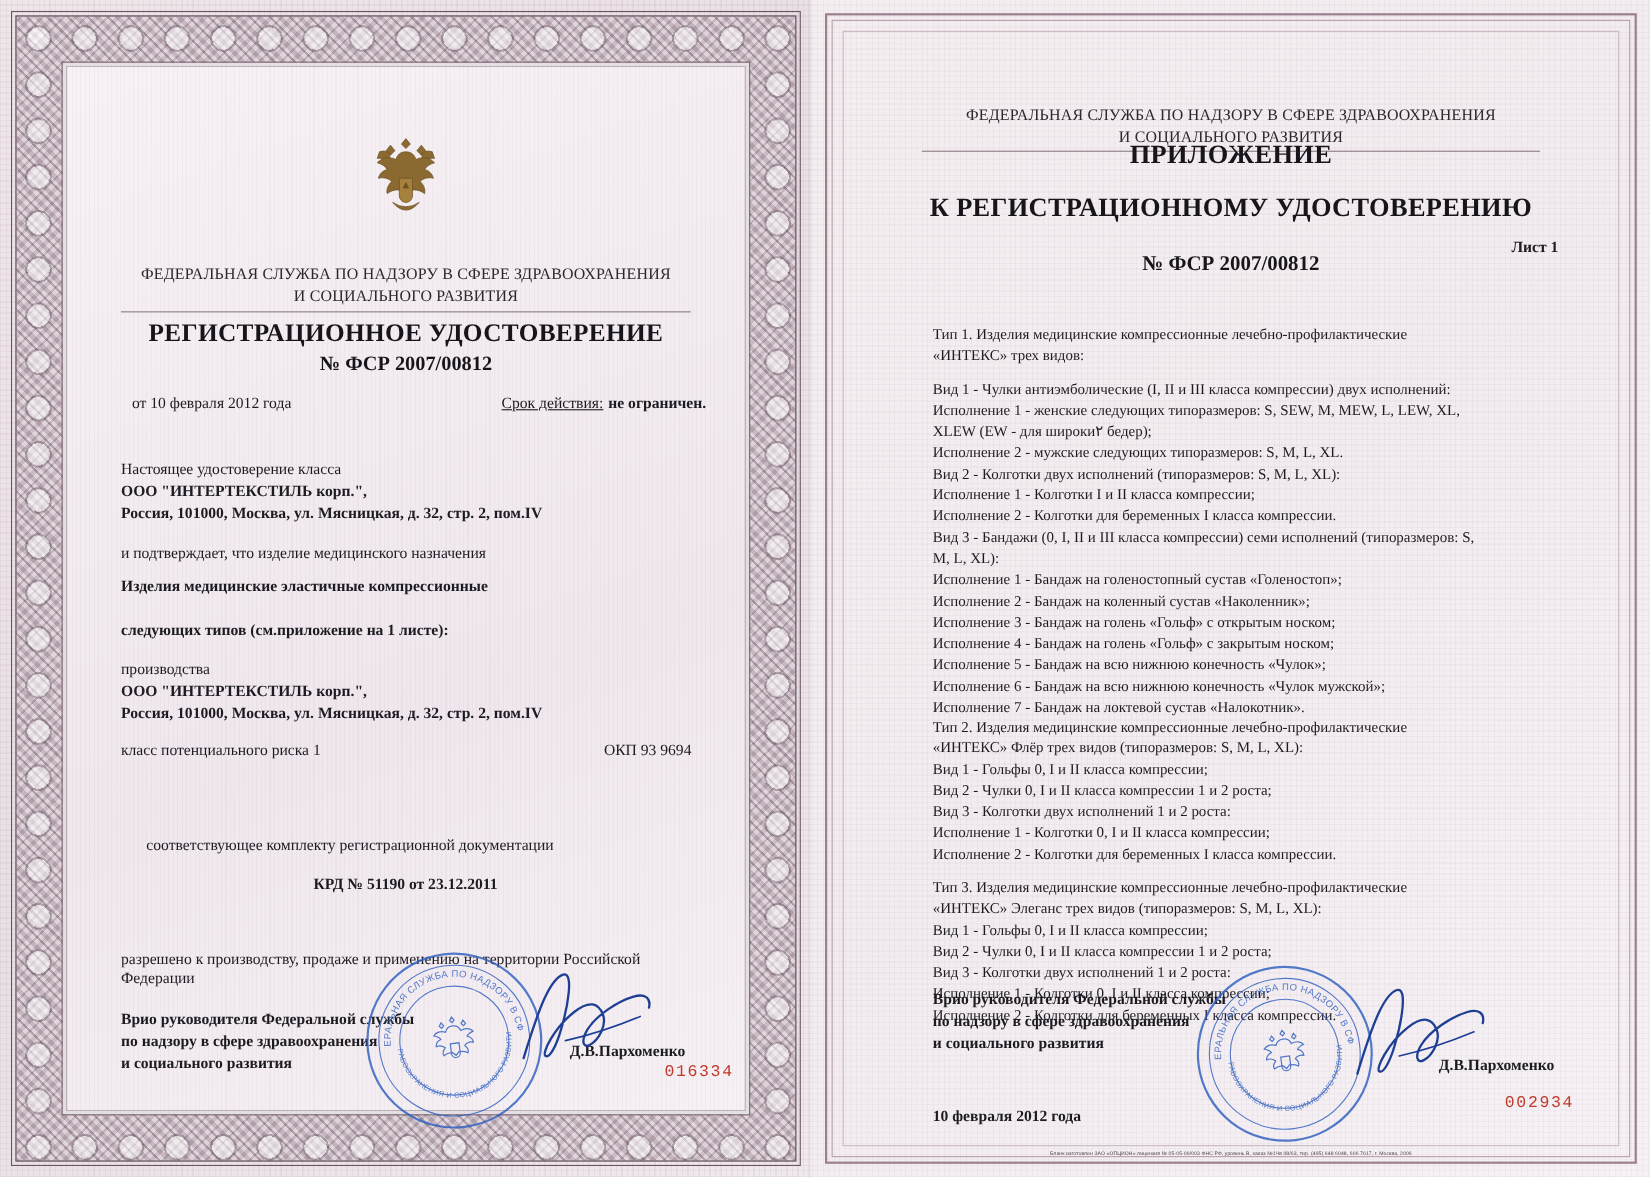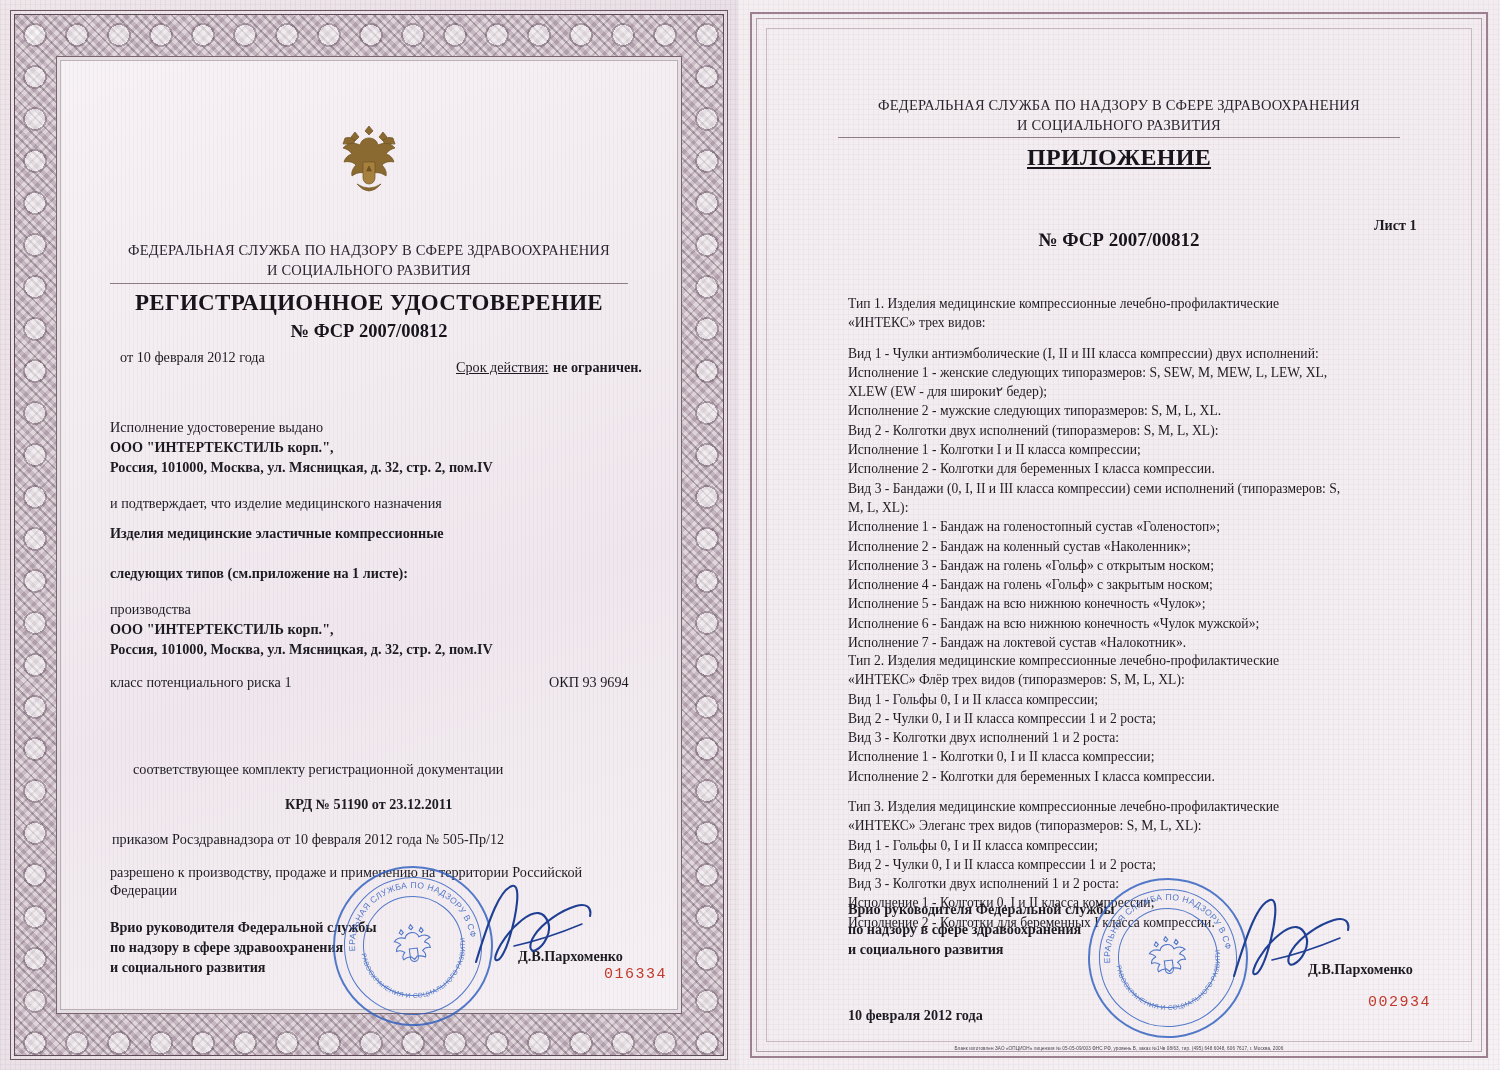--- a/index.html
+++ b/index.html
@@ -265,45 +265,44 @@
       <div class="agency">
         <div>ФЕДЕРАЛЬНАЯ СЛУЖБА ПО НАДЗОРУ В СФЕРЕ ЗДРАВООХРАНЕНИЯ</div>
         <div>И СОЦИАЛЬНОГО РАЗВИТИЯ</div>
       </div>
 
       <div class="rule" style="left:110px; right:110px; top:283px;"></div>
 
       <div class="title-main" style="top:290px;">РЕГИСТРАЦИОННОЕ УДОСТОВЕРЕНИЕ</div>
       <div class="title-num" style="top:321px;">№ ФСР 2007/00812</div>
 
-      <div class="txt" style="left:120px; top:348px;text-align:right;">от 10 февраля 2012 года</div>
+      <div class="txt" style="left:120px; top:358px;text-align:right;">от 10 февраля 2012 года</div>
       <div class="txt" style="left:456px; top:358px;text-decoration:underline;">Срок действия:</div>
       <div class="txt bold" style="left:553px; top:358px;">не ограничен.</div>
 
-      <div class="txt" style="left:110px; top:418px;">Исполнение удостоверение выдано</div>
+      <div class="txt" style="left:110px; top:418px;">Настоящее удостоверение класса</div>
       <div class="txt bold" style="left:110px; top:438px;">ООО "ИНТЕРТЕКСТИЛЬ корп.",</div>
       <div class="txt bold" style="left:110px; top:458px;">Россия, 101000, Москва, ул. Мясницкая, д. 32, стр. 2, пом.IV</div>
 
       <div class="txt" style="left:110px; top:494px;">и подтверждает, что изделие медицинского назначения</div>
 
       <div class="txt bold" style="left:110px; top:524px;">Изделия медицинские эластичные компрессионные</div>
       <div class="txt bold" style="left:110px; top:564px;">следующих типов (см.приложение на 1 листе):</div>
 
       <div class="txt" style="left:110px; top:600px;">производства</div>
       <div class="txt bold" style="left:110px; top:620px;">ООО "ИНТЕРТЕКСТИЛЬ корп.",</div>
       <div class="txt bold" style="left:110px; top:640px;">Россия, 101000, Москва, ул. Мясницкая, д. 32, стр. 2, пом.IV</div>
 
       <div class="txt" style="left:110px; top:673px;">класс потенциального риска 1</div>
       <div class="txt" style="left:549px; top:673px;">ОКП 93 9694</div>
 
       <div class="txt" style="left:110px; top:760px;margin-left:23px;">соответствующее комплекту регистрационной документации</div>
 
       <div class="txt bold" style="left:285px; top:795px;">КРД № 51190 от 23.12.2011</div>
 
-      <div class="txt" style="left:112px; top:830px;">приказом Росздравнадзора от 10 февраля 2012 года № 505-Пр/12</div>
 
       <div class="txt" style="left:110px; top:863px;">разрешено к производству, продаже и применению на территории Российской</div>
       <div class="txt" style="left:110px; top:881px;">Федерации</div>
 
       <div class="txt bold" style="left:110px; top:918px;">Врио руководителя Федеральной службы</div>
       <div class="txt bold" style="left:110px; top:938px;">по надзору в сфере здравоохранения</div>
       <div class="txt bold" style="left:110px; top:958px;">и социального развития</div>
       <div class="txt bold" style="left:518px; top:947px;">Д.В.Пархоменко</div>
 
       <div class="stamp" style="left:333px; top:866px;">
@@ -347,21 +346,22 @@
     <div class="r-border-3"></div>
 
     <div class="content">
       <div class="agency" style="top:96px;">
         <div>ФЕДЕРАЛЬНАЯ СЛУЖБА ПО НАДЗОРУ В СФЕРЕ ЗДРАВООХРАНЕНИЯ</div>
         <div>И СОЦИАЛЬНОГО РАЗВИТИЯ</div>
       </div>
 
       <div class="rule" style="left:100px; right:100px; top:137px;"></div>
 
-      <div class="title-main" style="top:144px; font-size:24px;text-decoration:underline;">ПРИЛОЖЕНИЕ</div>
+      <div class="title-main" style="top:128px; font-size:24px;">ПРИЛОЖЕНИЕ</div>
+      <div class="title-main" style="top:176px; font-size:24px;">К РЕГИСТРАЦИОННОМУ УДОСТОВЕРЕНИЮ</div>
 
       <div class="title-num" style="top:229px; font-size:19px;">№ ФСР 2007/00812</div>
       <div class="txt bold" style="left:636px; top:216px;">Лист 1</div>
 
       <div class="list-block" style="left:110px; right:60px; top:294px;">
         <p>Тип 1. Изделия медицинские компрессионные лечебно-профилактические</p>
         <p>«ИНТЕКС» трех видов:</p>
         <div class="gap"></div>
         <p>Вид 1 - Чулки антиэмболические (I, II и III класса компрессии) двух исполнений:</p>
         <p>Исполнение 1 - женские следующих типоразмеров: S, SEW, M, MEW, L, LEW, XL,</p>

